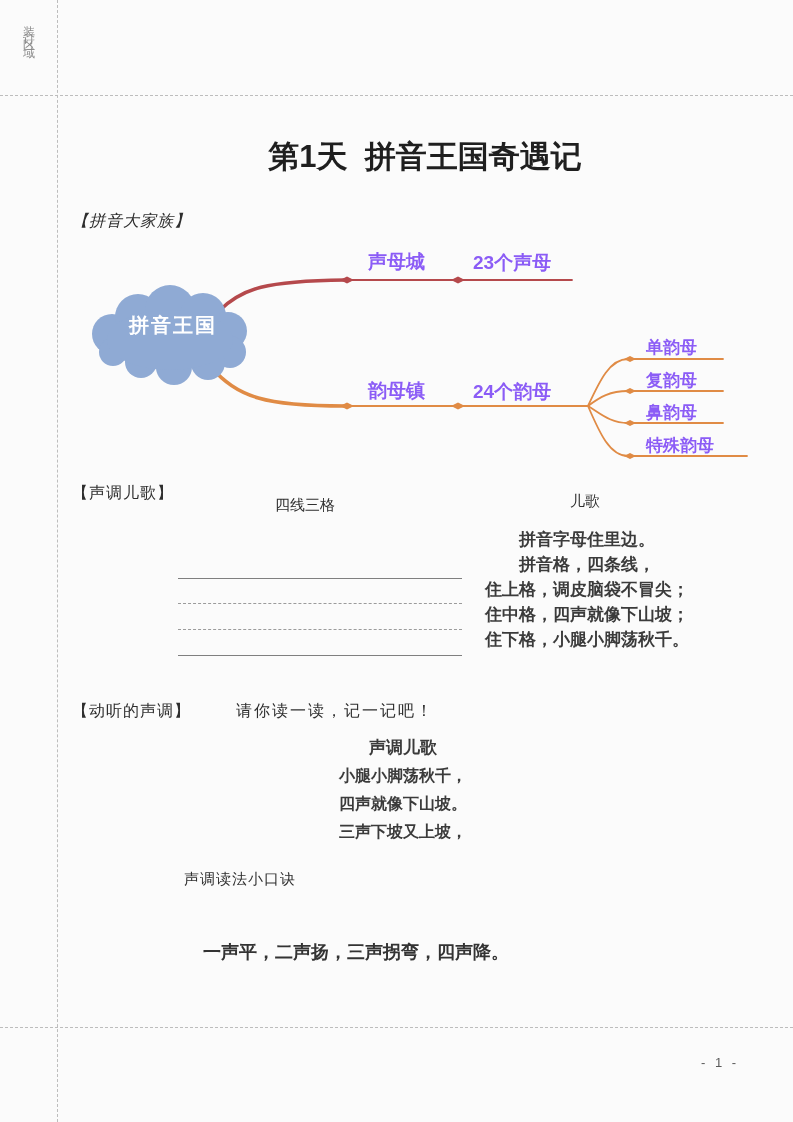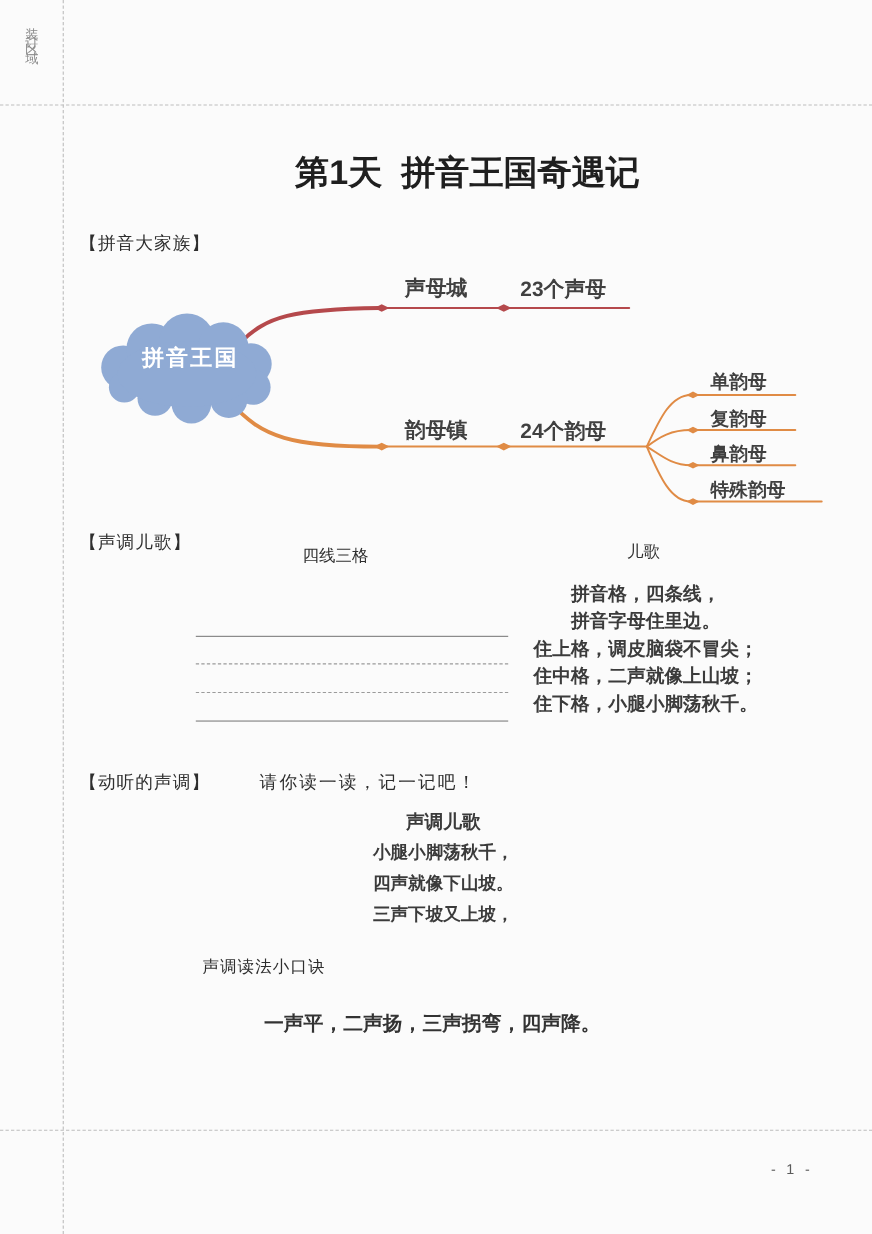--- a/index.html
+++ b/index.html
@@ -52,29 +52,29 @@
     color: #1f1f1f;
     white-space: pre;
   }
 
   
   .kai {
     font-family: "Liberation Serif", "DejaVu Serif", serif;
     color: #2e2e2e;
   }
   .section-header { font-size: 16px; letter-spacing: 1px; }
-  .hdr-family { left: 72px; top: 211px; }
+  .hdr-family { left: 72px; top: 211px; font-style: italic; }
   .hdr-where  { left: 72px; top: 483px; }
   .hdr-tones  { left: 72px; top: 701px; }
   .tones-prompt { left: 192px; top: 701px; font-size: 16px; letter-spacing: 2px; margin-left: 44px; }
 
   
   .map-label {
     font-weight: bold;
-    color: #404040;
+    color: #8b5cf6;
     white-space: nowrap;
   }
   .lvl1 { font-size: 19px; }
   .lvl2 { font-size: 17px; }
   .cloud-label {
     left: 98px; top: 312px; width: 150px;
     text-align: center;
     font-size: 20px; font-weight: bold; color: #ffffff;
     letter-spacing: 2px;
   }
@@ -96,22 +96,22 @@
     left: 437px; top: 527px; width: 300px;
     font-size: 17px; line-height: 25px;
   }
   .tone-poem {
     left: 253px; top: 734px; width: 300px;
     font-size: 16px; line-height: 28px;
   }
   .tone-poem .poem-title { font-size: 17px; }
   .tip-title { left: 184px; top: 870px; font-size: 15px; letter-spacing: 1px; }
   .tip-line {
-    left: 203px; top: 918px; width: 380px;
-    text-align: center; font-size: 18px; font-weight: bold; color: #333333;
+    left: 203px; top: 940px; width: 380px;
+    font-size: 18px; font-weight: bold; color: #333333;
   }
 
   svg { position: absolute; left: 0; top: 0; }
 </style>
 </head>
 <body>
 
 <div class="abs v-border"></div>
 <div class="abs h-border-top"></div>
 <div class="abs h-border-bottom"></div>
@@ -182,24 +182,24 @@
 <div class="abs kai section-header hdr-where">【声调儿歌】</div>
 <div class="abs kai grid-title">四线三格</div>
 <div class="abs kai song-title">儿歌</div>
 
 <div class="abs grid-line grid-solid" style="top:578px;"></div>
 <div class="abs grid-line grid-dashed" style="top:603px;"></div>
 <div class="abs grid-line grid-dashed" style="top:629px;"></div>
 <div class="abs grid-line grid-solid" style="top:655px;"></div>
 
 <div class="abs poem where-poem">
+  <div>拼音字母住里边。</div>
   <div>拼音格，四条线，</div>
-  <div>拼音字母住里边。</div>
   <div>住上格，调皮脑袋不冒尖；</div>
-  <div>住中格，二声就像上山坡；</div>
+  <div>住中格，四声就像下山坡；</div>
   <div>住下格，小腿小脚荡秋千。</div>
 </div>
 
 <div class="abs kai section-header hdr-tones">【动听的声调】</div>
 <div class="abs kai tones-prompt">请你读一读，记一记吧！</div>
 
 <div class="abs poem tone-poem">
   <div class="poem-title">声调儿歌</div>
   <div>小腿小脚荡秋千，</div>
   <div>四声就像下山坡。</div>

